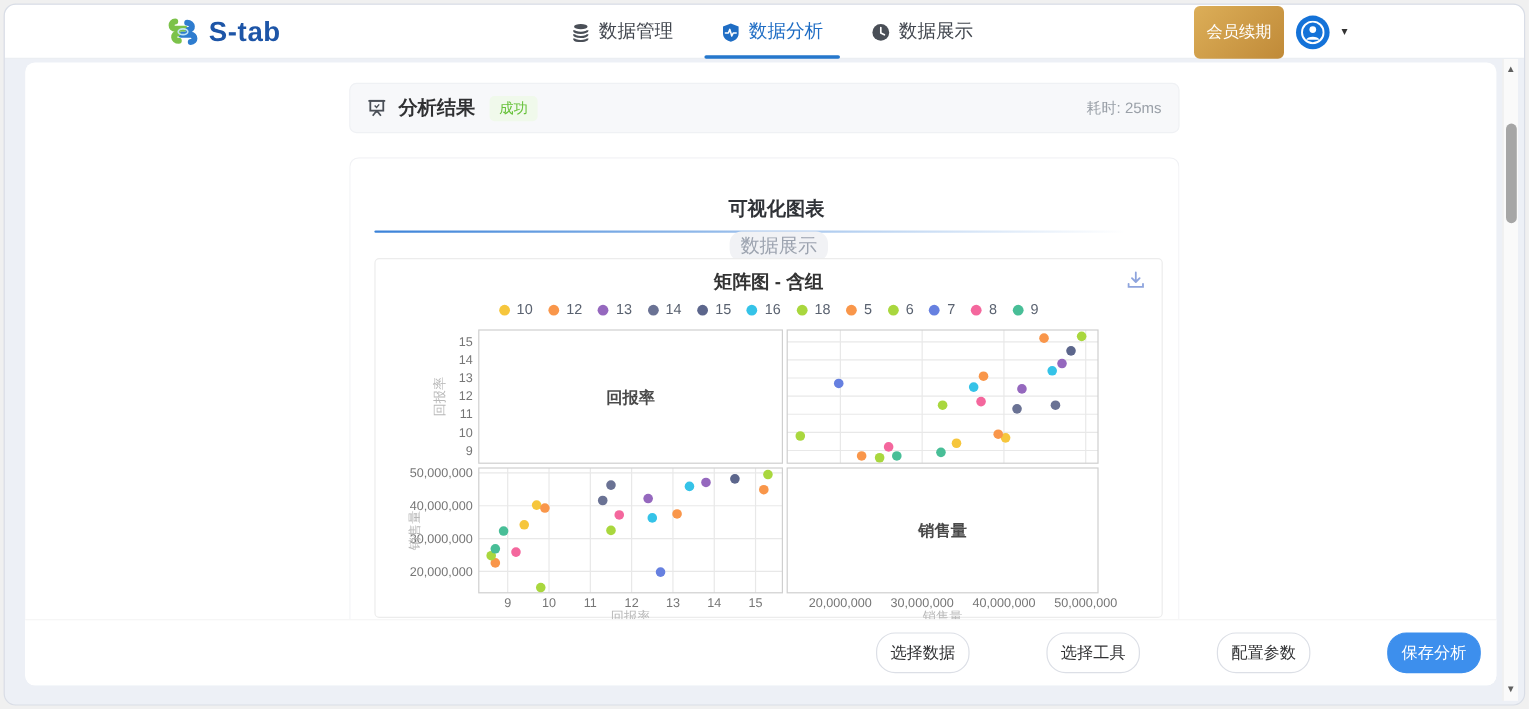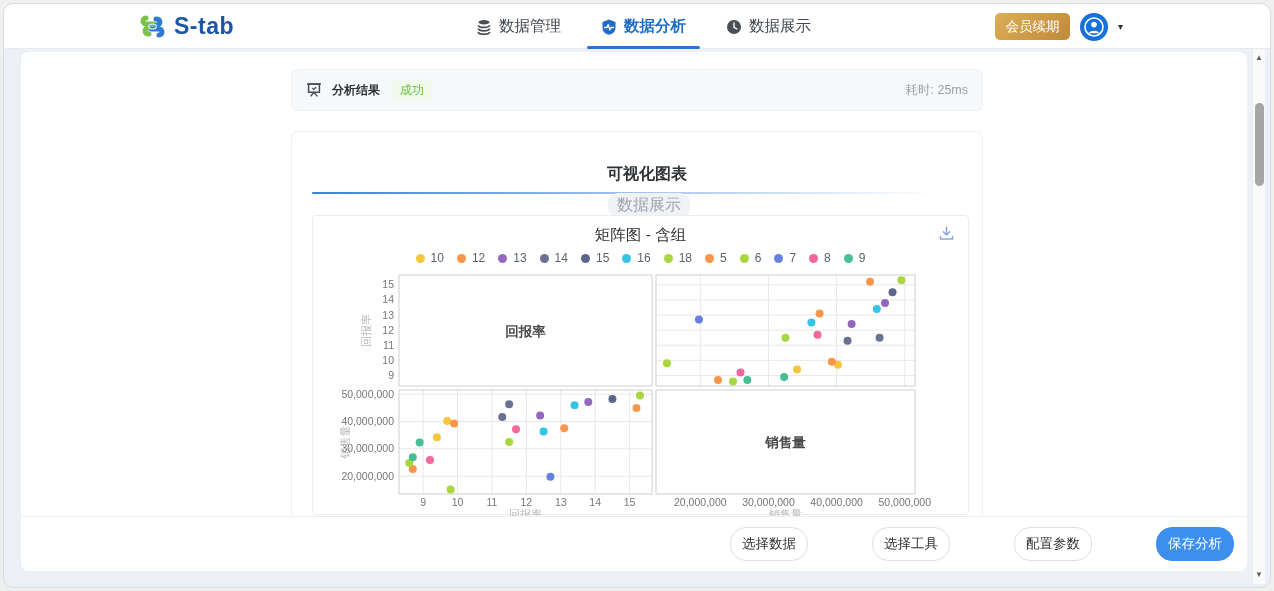--- a/index.html
+++ b/index.html
@@ -6,42 +6,42 @@
   html,body { width:1274px; height:591px; background:#f0f0f0; font-family:"Liberation Sans","DejaVu Sans",sans-serif; overflow:hidden; }
   .window { position:absolute; left:3px; top:3px; width:1268px; height:585px; background:#edf0f6; border:1px solid #d9dde6; border-radius:10px; overflow:hidden;padding-left:11px; }
 
   
   .hdr { position:absolute; left:0; top:0; right:0; height:45px; background:#fff; border-bottom:1px solid #e7e9ef; border-radius:9px 9px 0 0; z-index:5; }
   .logo { position:absolute; left:135px; top:0; height:45px; display:flex; align-items:center; gap:8px; }
   .logo-name { font-size:23px; font-weight:700; color:#1d55a7; letter-spacing:.5px; }
   .nav { position:absolute; left:470px; top:0; height:45px; display:flex; gap:36px;justify-content:flex-end; }
   .nav-item { position:relative; display:flex; align-items:center; gap:7px; font-size:15.5px; color:#41464e; cursor:pointer; padding:0 2px; }
   .nav-item .ni { width:16px; height:16px; display:block; }
-  .nav-item.active { color:#1f6dc4; font-weight:700; }
+  .nav-item.active { color:#1f6dc4; font-weight:400; }
   .nav-item.active::after { content:""; position:absolute; left:-12px; right:-12px; bottom:0; height:3px; background:#2577cc; border-radius:2px; }
   .hdr-right { position:absolute; right:147px; top:0; height:45px; display:flex; align-items:center; gap:10px; }
-  .vip-btn { border:none; cursor:pointer; width:75px; height:27px; border-radius:5px; background:linear-gradient(135deg,#dcae58,#c08a38); color:#fff; font-size:13.5px; font-family:inherit; }
+  .vip-btn { border:none; cursor:pointer; width:75px; height:44px; border-radius:5px; background:linear-gradient(135deg,#dcae58,#c08a38); color:#fff; font-size:13.5px; font-family:inherit; }
   .avatar { width:28px; height:28px; border-radius:50%; background:#1472d8; display:flex; align-items:center; justify-content:center; cursor:pointer; }
   .caret { font-size:10px; color:#333; cursor:pointer; line-height:1; }
 
   
   .panel { position:absolute; left:17px; right:23px; top:48px; bottom:16px; background:#fff; border-radius:8px; }
   .result-bar { position:absolute; left:270px; top:17px; width:692px; height:42px; background:#f7f8fa; border:1px solid #eff1f4; border-radius:6px; display:flex; align-items:center; padding:0 14px; gap:8px; }
-  .rb-title { font-size:12px; font-weight:700; color:#303133; margin-left:2px; }
+  .rb-title { font-size:16px; font-weight:700; color:#303133; margin-left:2px; }
   .badge-success { background:#f0f9eb; color:#67c23a; font-size:12px; padding:2px 8px; border-radius:4px; margin-left:4px; }
   .elapsed { margin-left:auto; font-size:12.5px; color:#9aa0a8; }
 
   .chart-card { position:absolute; left:270px; top:79px; width:692px; bottom:55px; background:#fff; border:1px solid #f0f1f4; border-bottom:none; border-radius:8px 8px 0 0; overflow:hidden; }
   .cc-header { display:flex; align-items:center; gap:8px; margin:24px 0 0 20px; height:22px;flex-direction:column; }
   .cc-title { font-size:16px; font-weight:700; color:#2f3237; }
   .badge-gray { background:#f1f2f5; color:#9ca3af; font-size:16px; padding:2px 9px; border-radius:10px; margin-left:4px; }
   .cc-divider { height:2px; margin:14px 44px 0 20px; background:linear-gradient(to right,#3b82d8,rgba(59,130,216,0)); border-radius:1px; }
 
   .chart-box { position:relative; width:657px; height:300px; margin:21px 0 0 20px; border:1px solid #ececec; border-radius:4px; background:#fff; }
-  .chart-title { margin-top:9px; text-align:center; font-size:15.5px; font-weight:400; color:#333; }
+  .chart-title { margin-top:9px; text-align:center; font-size:15.5px; font-weight:700; color:#333; }
   .dl-icon { position:absolute; top:9px; right:13px; width:17px; height:17px; cursor:pointer; }
   .legend { margin-top:3px; display:flex; justify-content:center; align-items:center; gap:13px; height:18px; }
   .lg-item { display:flex; align-items:center; gap:6px; cursor:pointer; }
   .lg-dot { width:9px; height:9px; border-radius:50%; display:inline-block; }
   .lg-label { font-size:12px; color:#5a6270; }
   #splom { display:block; margin-top:0; }
 
   .footer { position:absolute; left:0; right:0; bottom:0; height:55px; background:#fff; border-top:1px solid #f0f0f0; border-radius:0 0 8px 8px; display:flex; align-items:center; justify-content:flex-end; gap:20px; padding-right:13px; }
   .btn { font-family:inherit; font-size:13.5px; color:#303133; background:#fff; border:1px solid #dcdfe6; border-radius:16px; padding:7px 11px; cursor:pointer;margin-left:44px; }
   .btn.primary { background:#3d8fed; border-color:#3d8fed; color:#fff; }

